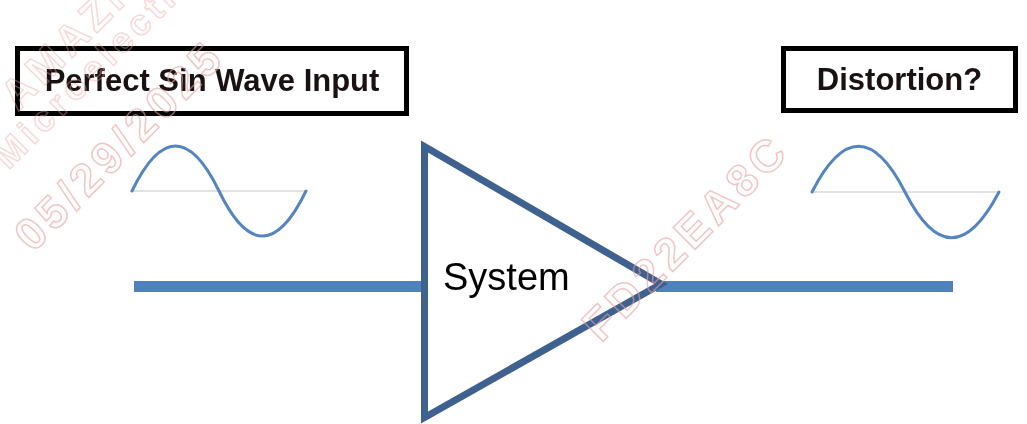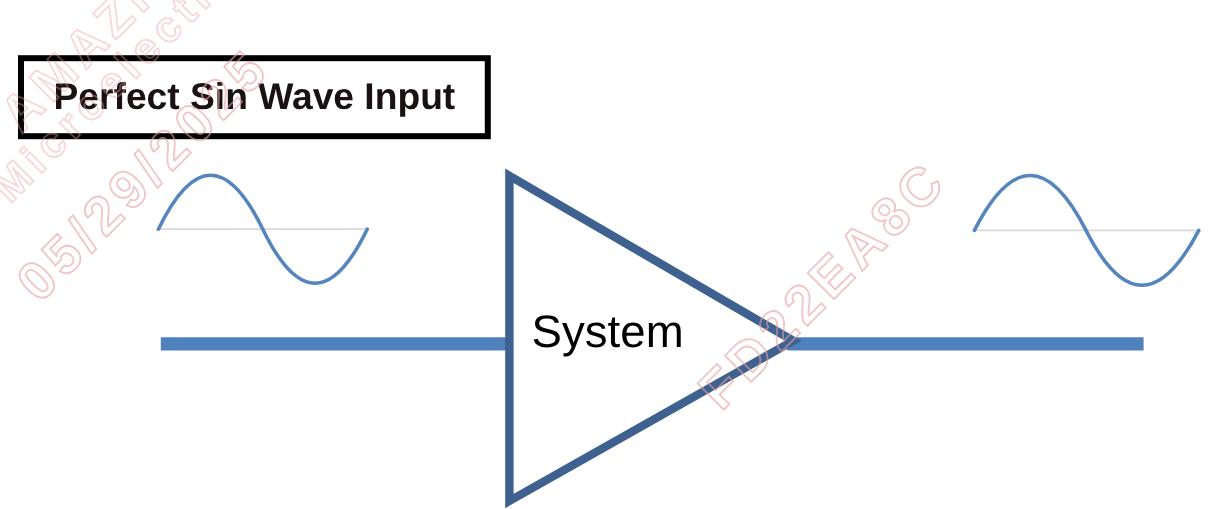--- a/index.html
+++ b/index.html
@@ -93,16 +93,19 @@
     <line x1="134" y1="286.5" x2="430" y2="286.5" stroke-width="11" fill="none" stroke="#4F81BD"></line>
 
     <line x1="656" y1="286.5" x2="953" y2="286.5" stroke-width="11" fill="none" stroke="#4F81BD"></line>
 
     <polygon points="424.5,146.5 661,284 424.5,417.5" fill="#ffffff" stroke-width="7" stroke-linejoin="miter" stroke="#3E618F"></polygon>
   </svg>
 
   <div class="label-box input-box">
     <span>Perfect Sin Wave Input</span>
   </div>
+  <div class="label-box output-box">
+    <span>Distortion?</span>
+  </div>
 
   <div class="system-text">System</div>
 
 </div>
 
 </body></html>

